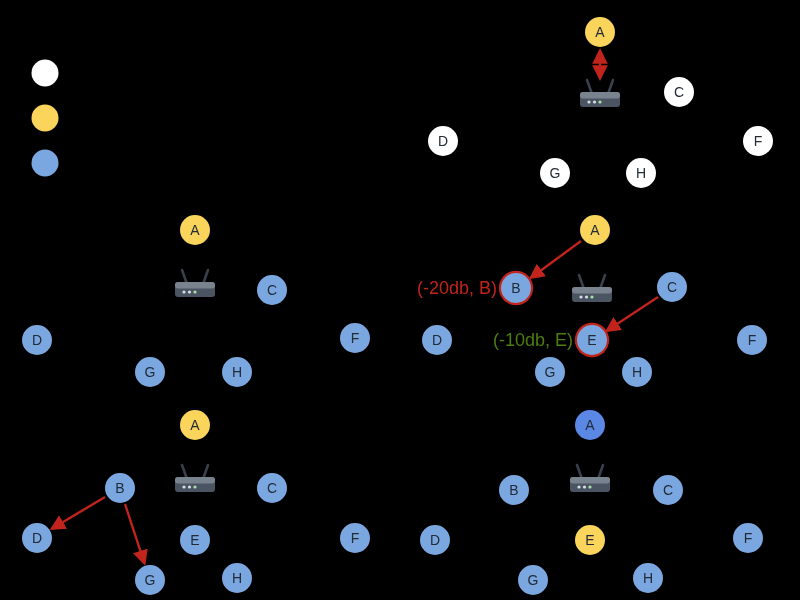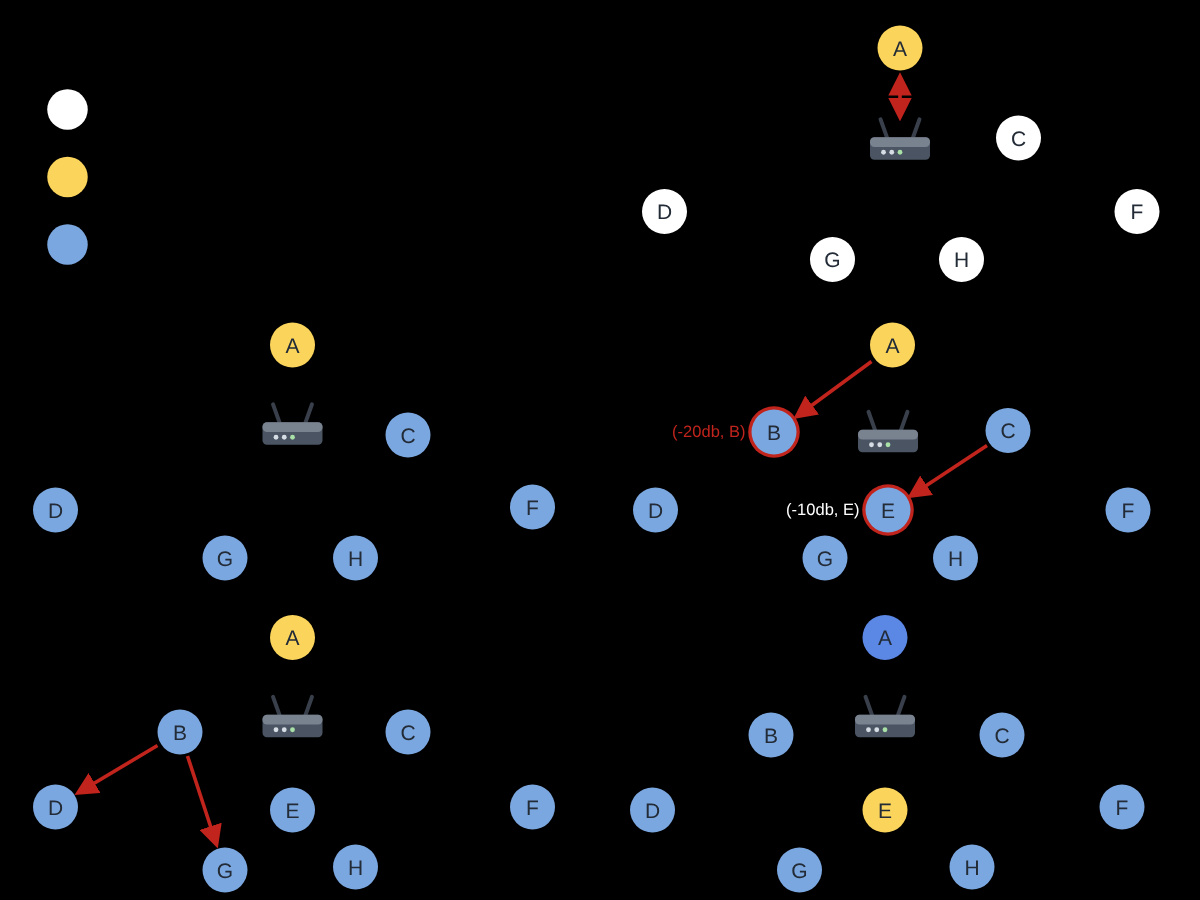--- a/index.html
+++ b/index.html
@@ -38,21 +38,21 @@
   .legend-dot {
     position: absolute;
     width: 27px;
     height: 27px;
     border-radius: 50%;
     transform: translate(-50%, -50%);
     z-index: 3;
   }
   .rlabel {
     position: absolute;
-    font-size: 11px;
+    font-size: 18px;
     white-space: nowrap;
     transform: translate(-100%, -50%);
     z-index: 4;
   }
   .router {
     position: absolute;
     transform: translate(-50%, -50%);
     z-index: 1;
   }
 </style>
@@ -116,21 +116,21 @@
       </svg></div>
     <div class="node" style="left: 595px; top: 230px; background: rgb(251, 212, 92); color: rgb(34, 43, 54);">A</div>
     <div class="node" style="left: 516px; top: 288px; background: rgb(123, 167, 224); color: rgb(34, 43, 54); box-shadow: rgb(192, 36, 28) 0px 0px 0px 2.2px;">B</div>
     <div class="node" style="left: 672px; top: 287px; background: rgb(123, 167, 224); color: rgb(34, 43, 54);">C</div>
     <div class="node" style="left: 437px; top: 340px; background: rgb(123, 167, 224); color: rgb(34, 43, 54);">D</div>
     <div class="node" style="left: 592px; top: 340px; background: rgb(123, 167, 224); color: rgb(34, 43, 54); box-shadow: rgb(192, 36, 28) 0px 0px 0px 2.2px;">E</div>
     <div class="node" style="left: 752px; top: 340px; background: rgb(123, 167, 224); color: rgb(34, 43, 54);">F</div>
     <div class="node" style="left: 550px; top: 372px; background: rgb(123, 167, 224); color: rgb(34, 43, 54);">G</div>
     <div class="node" style="left: 637px; top: 372px; background: rgb(123, 167, 224); color: rgb(34, 43, 54);">H</div>
     <div class="rlabel" style="left: 497px; top: 288px; color: rgb(192, 36, 28);">(-20db, B)</div>
-    <div class="rlabel" style="left: 573px; top: 340px; color: #ffffff;">(-10db, E)</div>
+    <div class="rlabel" style="left: 573px; top: 340px; color: #4d7c0f;">(-10db, E)</div>
     <div class="router" style="left: 195px; top: 481px;"><svg width="46" height="36" viewBox="0 0 46 36">
         <line x1="15" y1="18" x2="10" y2="4" stroke="#39404c" stroke-width="2.6" stroke-linecap="round"></line>
         <line x1="31" y1="18" x2="36" y2="4" stroke="#39404c" stroke-width="2.6" stroke-linecap="round"></line>
         <rect x="3" y="16" width="40" height="15" rx="3" fill="#4a5462"></rect>
         <rect x="3" y="16" width="40" height="6.5" rx="3" fill="#79828f"></rect>
         <circle cx="12" cy="26" r="1.6" fill="#d6dde4"></circle>
         <circle cx="17.5" cy="26" r="1.6" fill="#d6dde4"></circle>
         <circle cx="23" cy="26" r="1.6" fill="#a8e0a8"></circle>
       </svg></div>
     <div class="node" style="left: 195px; top: 425px; background: rgb(251, 212, 92); color: rgb(34, 43, 54);">A</div>

